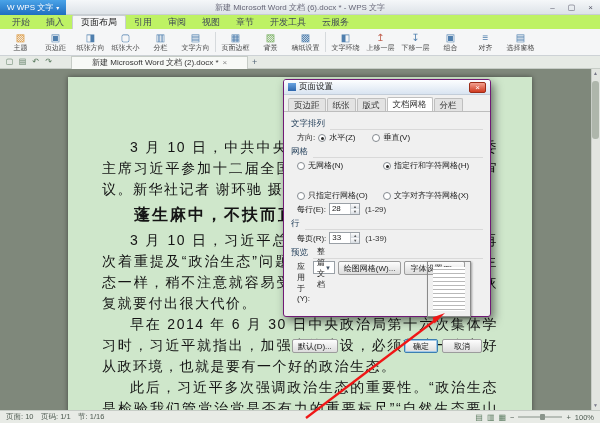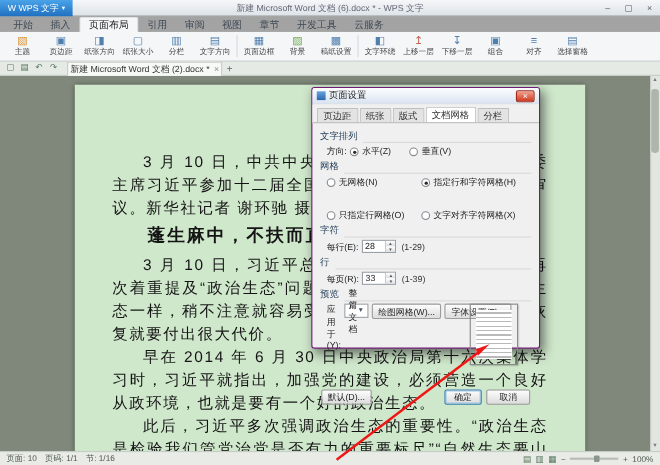--- a/index.html
+++ b/index.html
@@ -8,38 +8,38 @@
 
   
   .titlebar{position:absolute;left:0;top:0;width:600px;height:15px;background:linear-gradient(#f5f7f9,#dde3e8);border-bottom:1px solid #c8ced3;display:flex;align-items:center;z-index:3}
   .appbtn{height:15px;padding:0 7px;background:linear-gradient(#4aa3e8,#1f6fc0);color:#fff;font-size:8px;display:flex;align-items:center;gap:3px;white-space:nowrap}
   .appbtn .caret{font-size:6px}
   .wtitle{position:absolute;left:50%;transform:translateX(-50%);font-size:8px;color:#667;white-space:nowrap}
   .winbtns{margin-left:auto;display:flex}
   .winbtn{width:19px;height:15px;font-size:8px;color:#556;display:flex;align-items:center;justify-content:center}
 
   
-  .tabrow{position:absolute;left:0;top:15px;width:600px;height:14px;background:#a3a3a3;display:flex;align-items:flex-end;padding-left:4px;z-index:3}
+  .tabrow{position:absolute;left:0;top:15px;width:600px;height:14px;background:#bef264;display:flex;align-items:flex-end;padding-left:4px;z-index:3}
   .mtab{font-size:9px;color:#3f4a55;padding:0 8px;height:13px;line-height:13px;white-space:nowrap}
   .mtab.active{background:#f5f6f7;color:#1a1a1a;border:1px solid #c8ced3;border-bottom:none;border-radius:2px 2px 0 0;height:14px;line-height:13px}
 
   
   .ribbon{position:absolute;left:0;top:29px;width:600px;height:27px;background:#f5f6f7;border-bottom:1px solid #cdd2d6;display:flex;align-items:center;padding:0 3px;z-index:3}
   .ritem{display:flex;flex-direction:column;align-items:center;justify-content:center;min-width:35px;height:26px;gap:1px;flex:none}
   .ricon{font-size:10px;line-height:10px;color:#4f7fae}
   .ritem:nth-of-type(1) .ricon{color:#d98e2b}
   .ritem:nth-of-type(9) .ricon{color:#6aa84f}
   .ritem:nth-of-type(13) .ricon{color:#c0604f}
   .rlab{font-size:7px;line-height:7px;color:#444;white-space:nowrap}
   .rsep{width:1px;height:20px;background:#d6dadd;margin:0 2px;flex:none}
 
   
   .docbar{position:absolute;left:0;top:56px;width:600px;height:13px;background:#e6eae5;border-bottom:1px solid #c6ccc6;display:flex;align-items:center;font-size:8px;z-index:3;padding-left:3px}
   .qicon{width:13px;text-align:center;color:#5a7a5f;font-size:8px;line-height:12px}
-  .doctab{display:flex;align-items:center;gap:4px;background:#f7f9f6;border:1px solid #c6ccc6;border-bottom:none;height:13px;padding:0 2px;font-size:8px;color:#333;margin-left:6px;white-space:nowrap}
+  .doctab{display:flex;align-items:center;gap:4px;background:#f7f9f6;border:1px solid #c6ccc6;border-bottom:none;height:13px;padding:0 20px;font-size:8px;color:#333;margin-left:16px;white-space:nowrap}
   .doctab .tclose{color:#888;font-size:8px}
   .addtab{width:13px;text-align:center;color:#567;font-size:9px}
 
   
   .editor{position:absolute;left:0;top:69px;width:600px;height:341px;background:#7f887b;overflow:hidden;z-index:1}
   .page{position:absolute;left:68px;top:8px;width:464px;height:620px;background:#cfe7cb;box-shadow:0 0 5px rgba(0,0,0,.45);padding:60px 34px 0 34px}
   .para{font-size:14px;line-height:21px;letter-spacing:1.5px;color:#141414;text-indent:2em;text-align:justify}
   .para.quote{font-size:16px;line-height:26px;font-weight:bold;letter-spacing:2px;margin:2px 0}
   .vscroll{position:absolute;right:0;top:0;width:9px;height:341px;background:#e2e5e0;border-left:1px solid #c8cdc7}
   .varrow{position:absolute;right:0;width:9px;height:9px;font-size:5px;color:#778;text-align:center;line-height:9px}
@@ -265,23 +265,20 @@
       <div class="gcell">
         <span class="radio"></span>
         <span class="optlab">只指定行网格(O)</span>
       </div>
       <div class="gcell">
         <span class="radio"></span>
         <span class="optlab">文字对齐字符网格(X)</span>
       </div>
     </div>
 
-    <div class="dsec">
-        <span>字符</span>
-      </div>
     <div class="drow">
       <span class="optlab">每行(E):</span>
       <div class="spinbox">
         <span class="spinval">28</span>
         <div class="spinbtns">
           <div class="spinbtn">▲</div>
           <div class="spinbtn">▼</div>
         </div>
       </div>
       <span class="range">(1-29)</span>

